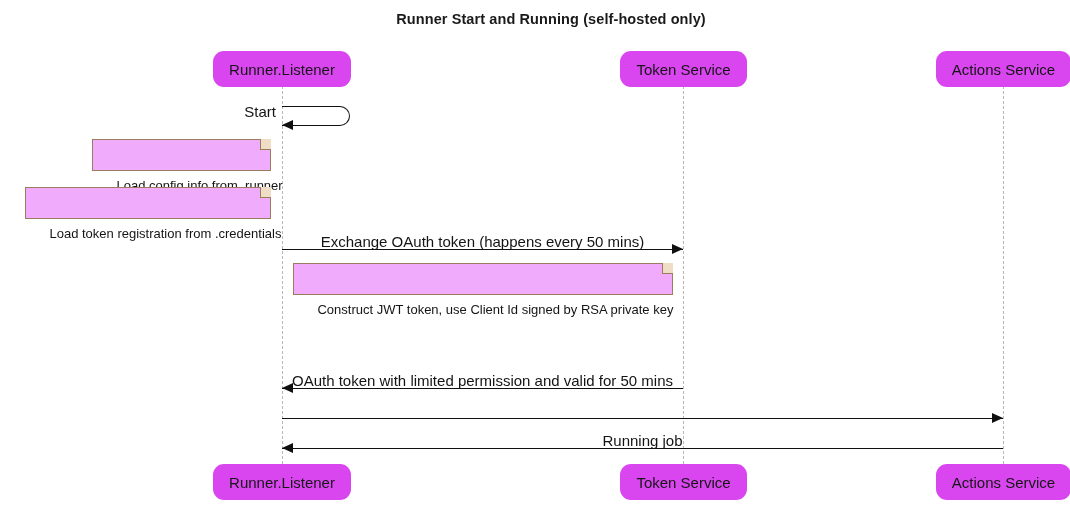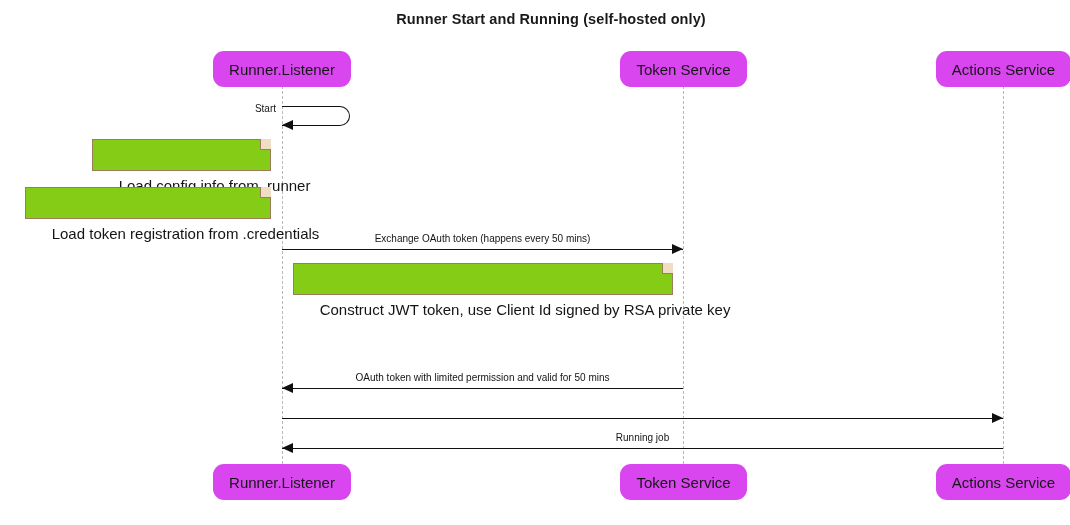--- a/index.html
+++ b/index.html
@@ -52,24 +52,24 @@
     align-items: center;
     justify-content: center;
     color: #161616;
     font-size: 15px;
     white-space: nowrap;
   }
 
   
   .note {
     position: absolute;
-    background: #84cc16;
+    background: #f0abfc;
     border: 1px solid #9b7d5e;
     color: #141414;
-    font-size: 15px;
+    font-size: 13px;
     line-height: 16px;
     padding: 6px 9px 6px 9px;
     white-space: pre;
   }
   .note .fold {
     position: absolute;
     top: -1px;
     right: -1px;
     width: 11px;
     height: 11px;
@@ -93,21 +93,21 @@
     border-bottom: 5.5px solid transparent;
     border-left: 11px solid #101010;
   }
   .arrowhead.left {
     border-top: 5.5px solid transparent;
     border-bottom: 5.5px solid transparent;
     border-right: 11px solid #101010;
   }
   .msg-label {
     position: absolute;
-    font-size: 10px;
+    font-size: 15px;
     color: #141414;
     white-space: nowrap;
     text-align: center;
   }
 
   
   .self-loop {
     position: absolute;
     border: 1.4px solid #101010;
     border-left: none;

